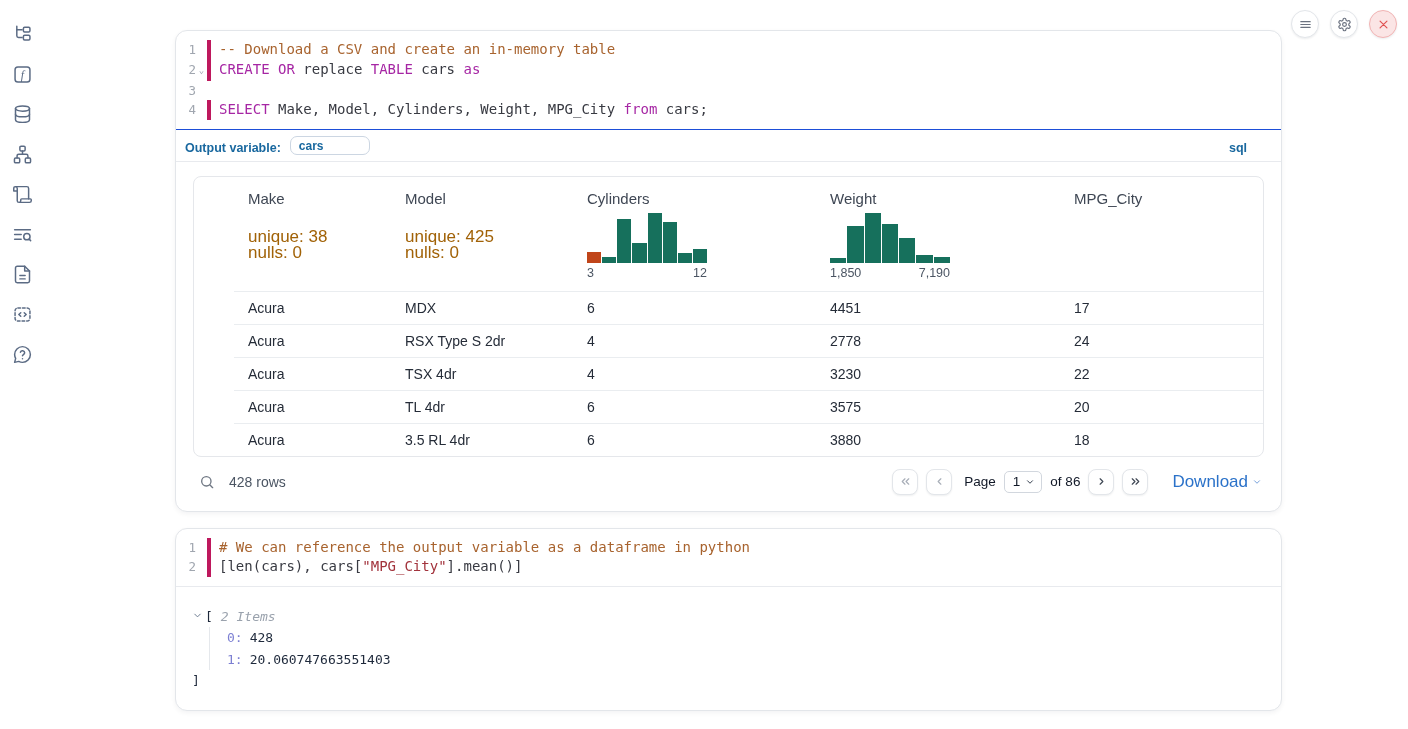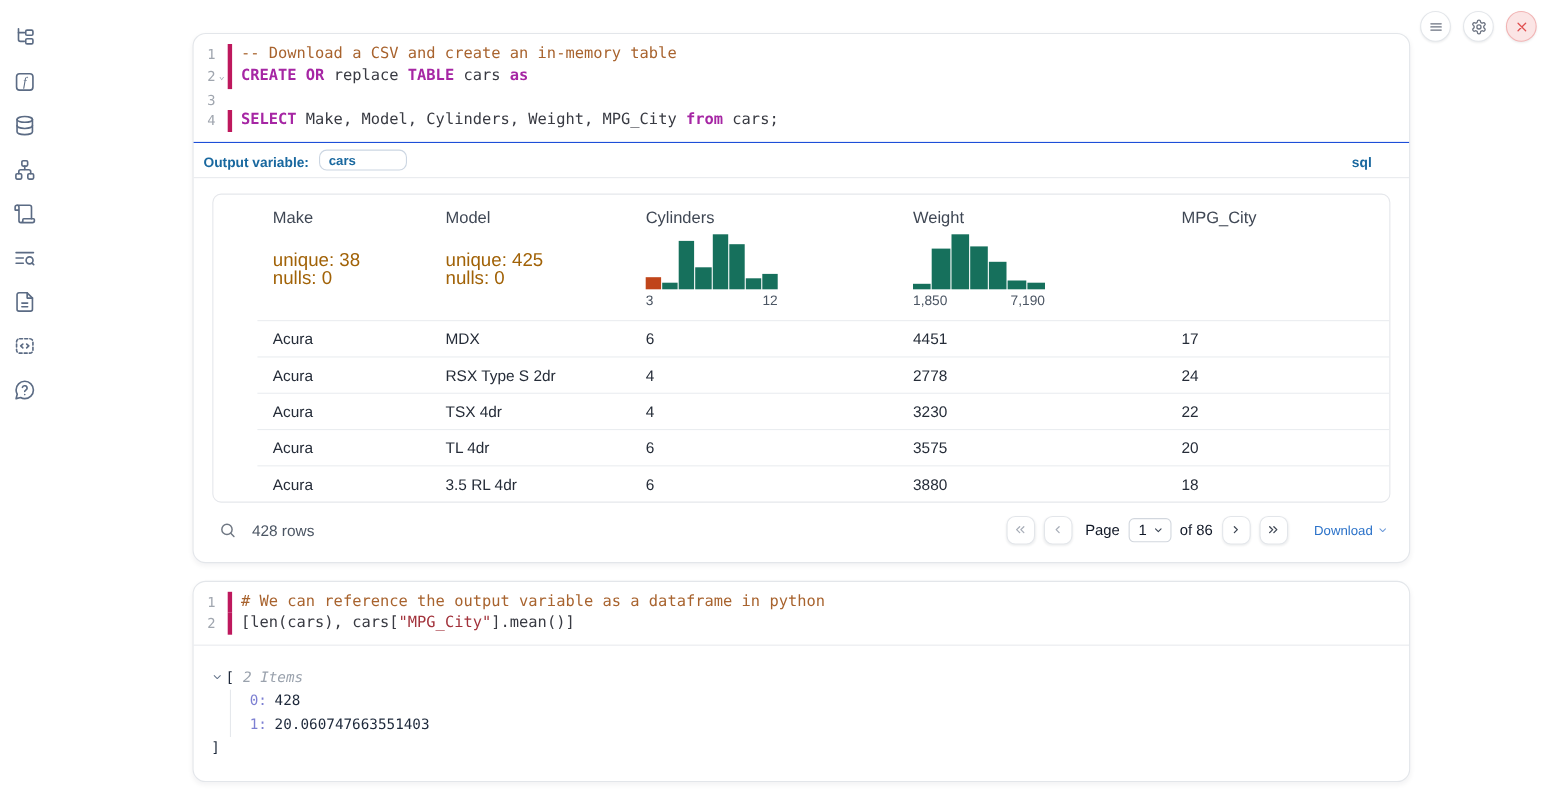--- a/index.html
+++ b/index.html
@@ -25,21 +25,21 @@
   
   main { position:absolute; left:175px; top:30px; width:1107px; }
   .cell { border:1px solid #e3e6ea; border-radius:12px; background:#fff; box-shadow:0 2px 5px rgba(15,23,42,.05); margin-bottom:16px; }
 
   
   .code-area { padding:9px 0 9px 0; font-family:"DejaVu Sans Mono", monospace; font-size:14px; line-height:19.5px; cursor:text; }
   .code-line { display:flex; }
   .gutter { flex:0 0 31px; display:flex; justify-content:flex-end; color:#a0a6af; font-size:12.5px; line-height:19.5px; }
   .fold-slot { width:11px; font-size:9px; color:#9ca3af; text-align:center; line-height:21px; }
   .code-text { border-left:4px solid #be185d; padding-left:8px; margin-left:0; color:#383a42; white-space:pre; }
-  .tok-k { color:#a626a4;font-weight:bold; }
+  .tok-k { color:#a626a4; }
   .tok-s { color:#a2333c; }
   .tok-c { color:#a8632e; }
 
   
   .outvar-row { display:flex; align-items:flex-end; gap:9px; border-top:1px solid #1d4ed8; padding:6px 34px 6px 9px; }
   .outvar-label { color:#19689f; font-weight:bold; font-size:12.5px; }
   .outvar-input { width:80px; height:19px; border:1px solid #ccd6e2; border-radius:7px; padding:1px 8px 0;
     color:#19689f; font-weight:bold; font-size:12px; font-family:"Liberation Sans", sans-serif; background:#fff; }
   .lang-badge { margin-left:auto; color:#19689f; font-weight:bold; font-size:12.5px; }
 
@@ -66,21 +66,21 @@
     display:flex; align-items:center; justify-content:center; padding:0; cursor:pointer; }
   .pg-btn svg { width:13px; height:13px; fill:none; stroke-width:2.2; stroke-linecap:round; stroke-linejoin:round; stroke:currentColor; }
   .pg-btn.dim { color:#a8aeb8; }
   .pg-btn.dark { color:#3f4754; }
   .page-word { font-size:13.5px; color:#111827; margin-left:4px; }
   .page-select { display:flex; align-items:center; gap:5px; border:1px solid #d2d7de; border-radius:5px; background:#fff;
     padding:2px 6px 2px 8px; font-size:13.5px; color:#111827; height:22px; cursor:pointer; }
   .page-select svg { width:10px; height:10px; fill:none; stroke:#374151; stroke-width:2.4; stroke-linecap:round; stroke-linejoin:round; }
   .of-label { font-size:13.5px; color:#111827; }
   .download { margin-left:16px; display:flex; align-items:center; gap:4px; border:none; background:none; cursor:pointer;
-    color:#2b72c9; font-size:12px; font-family:"Liberation Sans", sans-serif; padding:0; }
+    color:#2b72c9; font-size:17px; font-family:"Liberation Sans", sans-serif; padding:0; }
   .download svg { width:10px; height:10px; fill:none; stroke:#6a98d8; stroke-width:2.2; stroke-linecap:round; stroke-linejoin:round; }
 
   
   .tree-output { border-top:1px solid #e8eaee; padding:19px 16px 18px; font-family:"DejaVu Sans Mono", monospace;
     font-size:13px; line-height:21.5px; color:#1e293b; }
   .tree-head { display:flex; align-items:center; }
   .tree-chevron { width:12px; height:12px; margin-right:1px; color:#64748b; cursor:pointer; }
   .tree-chevron svg { width:11px; height:11px; fill:none; stroke:currentColor; stroke-width:2; stroke-linecap:round; stroke-linejoin:round; }
   .items-label { color:#9aa2ad; font-style:italic; margin-left:8px; }
   .tree-children { margin-left:17px; border-left:1px solid #e5e8ec; padding-left:17px; }

